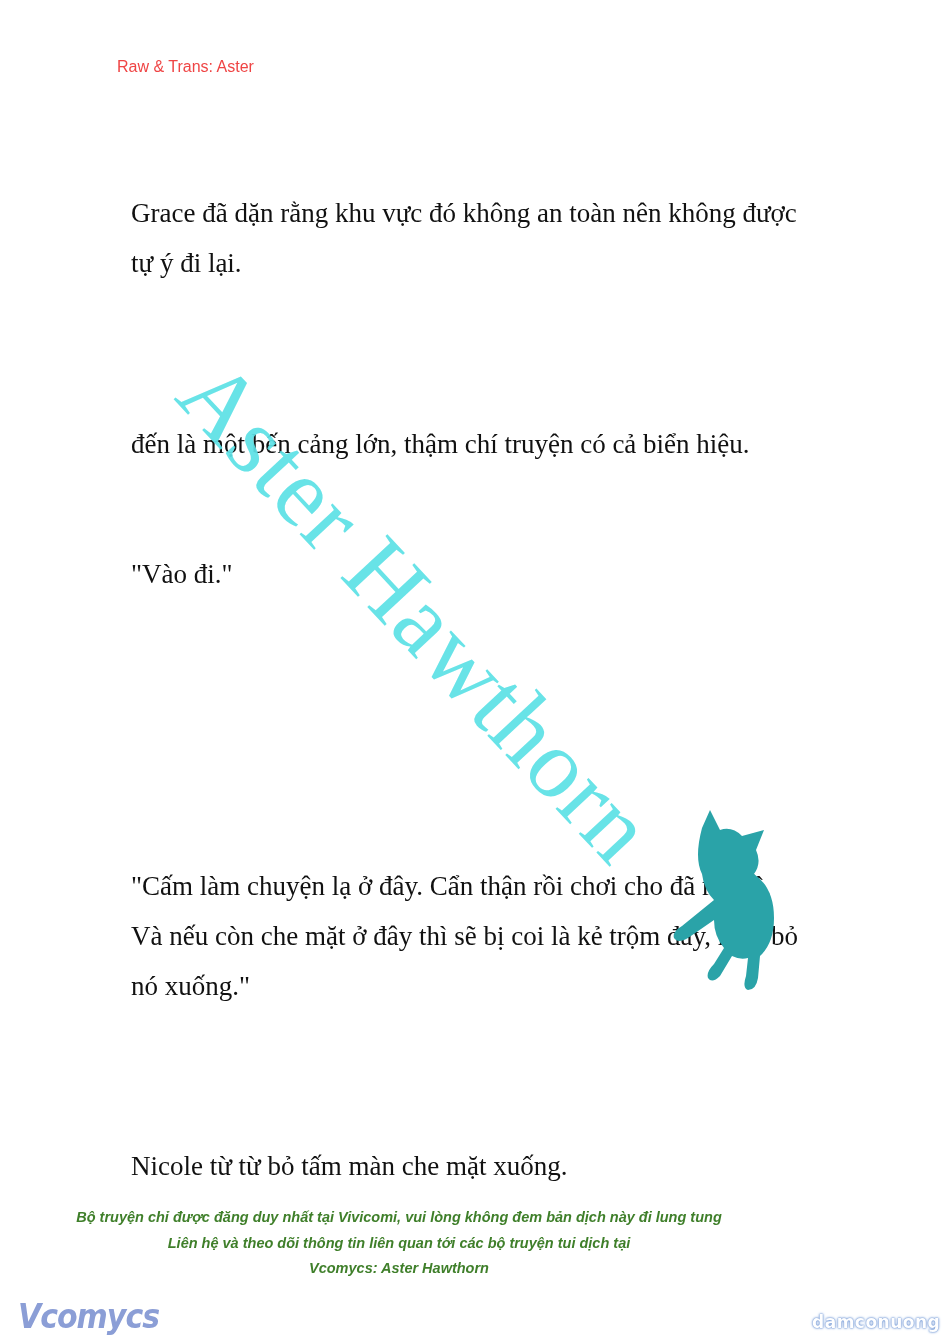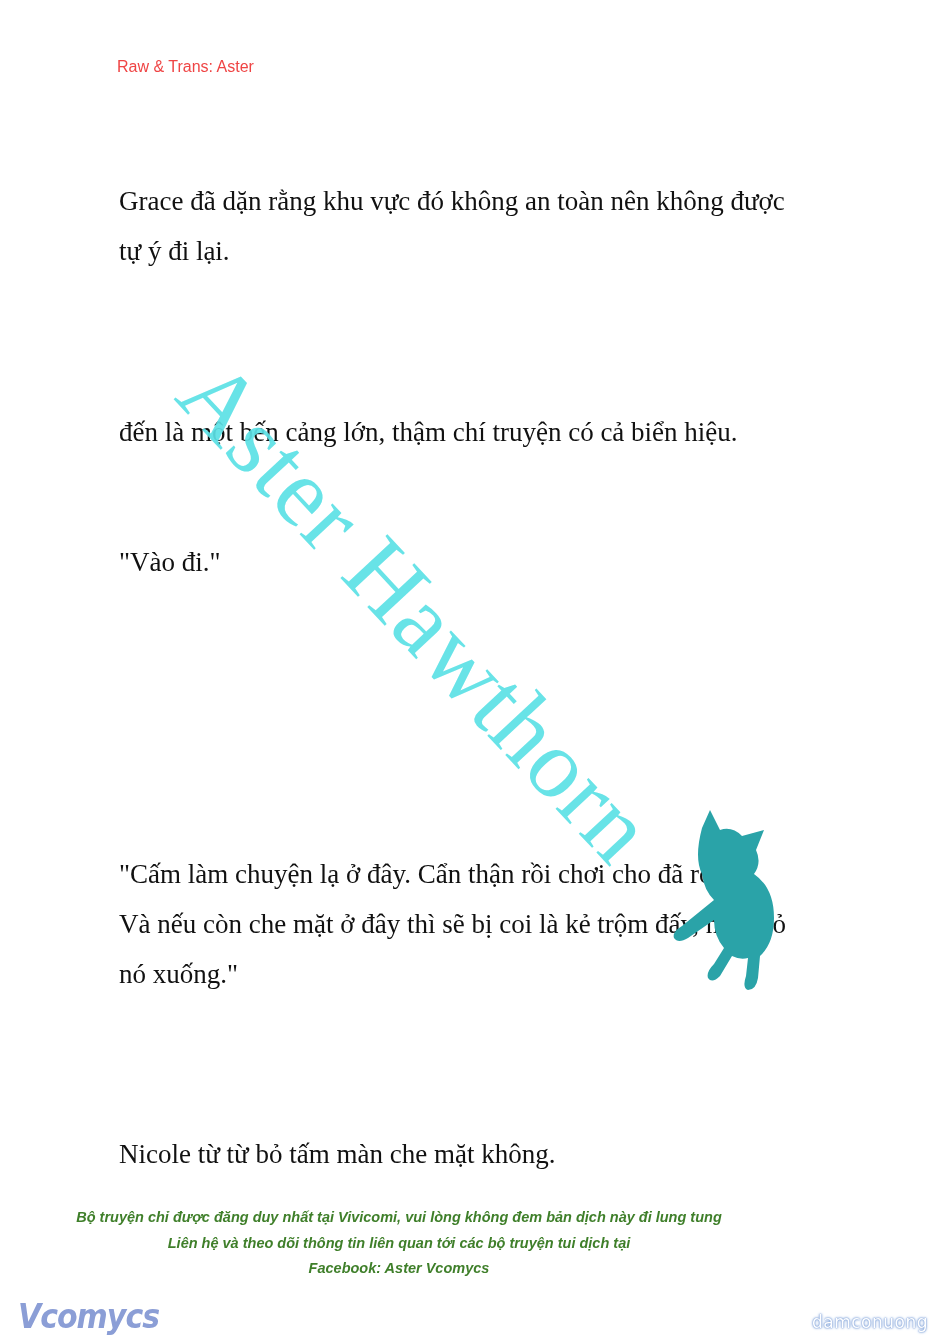--- a/index.html
+++ b/index.html
@@ -9,21 +9,21 @@
     font-family: "Liberation Serif", serif;
   }
   .header {
     position: absolute; left: 117px; top: 58px;
     font-family: "Liberation Sans", sans-serif;
     font-size: 16px; color: #ef4444;
   }
   .para {
     position: absolute; left: 115px; width: 740px;
     font-size: 27px; line-height: 50px; color: #111;
-    margin: 4px;
+    margin: 16px;
   }
   .watermark {
     position: absolute;
     left: 95px; top: 555px;
     transform: rotate(47deg);
     transform-origin: center center;
     font-family: "Liberation Serif", serif;
     font-size: 98px; color: #5ce1e6; opacity: 0.92;
     white-space: nowrap; letter-spacing: 1px;
     pointer-events: none;
@@ -38,21 +38,21 @@
     font-size: 14.5px; color: #3f7f2a;
   }
   .logo-left {
     position: absolute; left: 18px; top: 1298px;
     font-family: "DejaVu Sans", sans-serif; font-style: italic; font-weight: bold;
     font-size: 30px; color: #8b9ed6; letter-spacing: -1px;
     transform: scaleY(1.15);
   }
   .logo-right {
     position: absolute; left: 812px; top: 1312px;
-    font-family: "DejaVu Sans", sans-serif; font-weight: normal;
+    font-family: "DejaVu Sans", sans-serif; font-weight: bold;
     font-size: 17px; color: #ffffff; letter-spacing: 0.5px;
     text-shadow: 0 0 3px #7a9ed8, 0 0 2px #7a9ed8, 0 0 1px #7a9ed8;
   }
 </style>
 </head>
 <body>
 
 <div class="header">Raw &amp; Trans: Aster</div>
 
 <p class="para" style="top:172px">
@@ -74,21 +74,21 @@
 </p>
 
 <p class="para" style="top:845px">
   <span>"Cấm làm chuyện lạ ở đây. Cẩn thận rồi chơi cho đã rồi về.</span><br>
   <span>Và nếu còn che mặt ở đây thì sẽ bị coi là kẻ trộm đấy, mau bỏ</span><br>
   <span>nó xuống."</span>
 </p>
 
 <p class="para" style="top:1075px">
   <br>
-  <span>Nicole từ từ bỏ tấm màn che mặt không.</span>
+  <span>Nicole từ từ bỏ tấm màn che mặt xuống.</span>
 </p>
 
 <div class="watermark">Aster Hawthorn</div>
 
 <svg class="cat" viewBox="0 0 130 185">
   <path fill="#2aa3a8" d="
     M40 20 L48 2 L58 22
     Q70 18 80 28 L102 22 L94 42
     Q100 55 92 66
     Q112 80 112 110
@@ -97,16 +97,16 @@
     Q78 152 70 148
     L58 168 Q50 176 46 170 Q44 164 52 156 L62 140
     Q52 128 52 112
     L26 130 Q16 136 12 130 Q10 124 20 118 L52 92
     Q42 82 40 66
     Q32 50 40 20 Z"></path>
 </svg>
 
 <div class="footer-line" style="top:1209px">Bộ truyện chỉ được đăng duy nhất tại Vivicomi, vui lòng không đem bản dịch này đi lung tung</div>
 <div class="footer-line" style="top:1235px">Liên hệ và theo dõi thông tin liên quan tới các bộ truyện tui dịch tại</div>
-<div class="footer-line" style="top:1260px">Facebook: Aster Vcomycs</div>
+<div class="footer-line" style="top:1260px">Vcomycs: Aster Hawthorn</div>
 
 <div class="logo-left">Vcomycs</div>
 <div class="logo-right">damconuong</div>
 
 </body></html>

